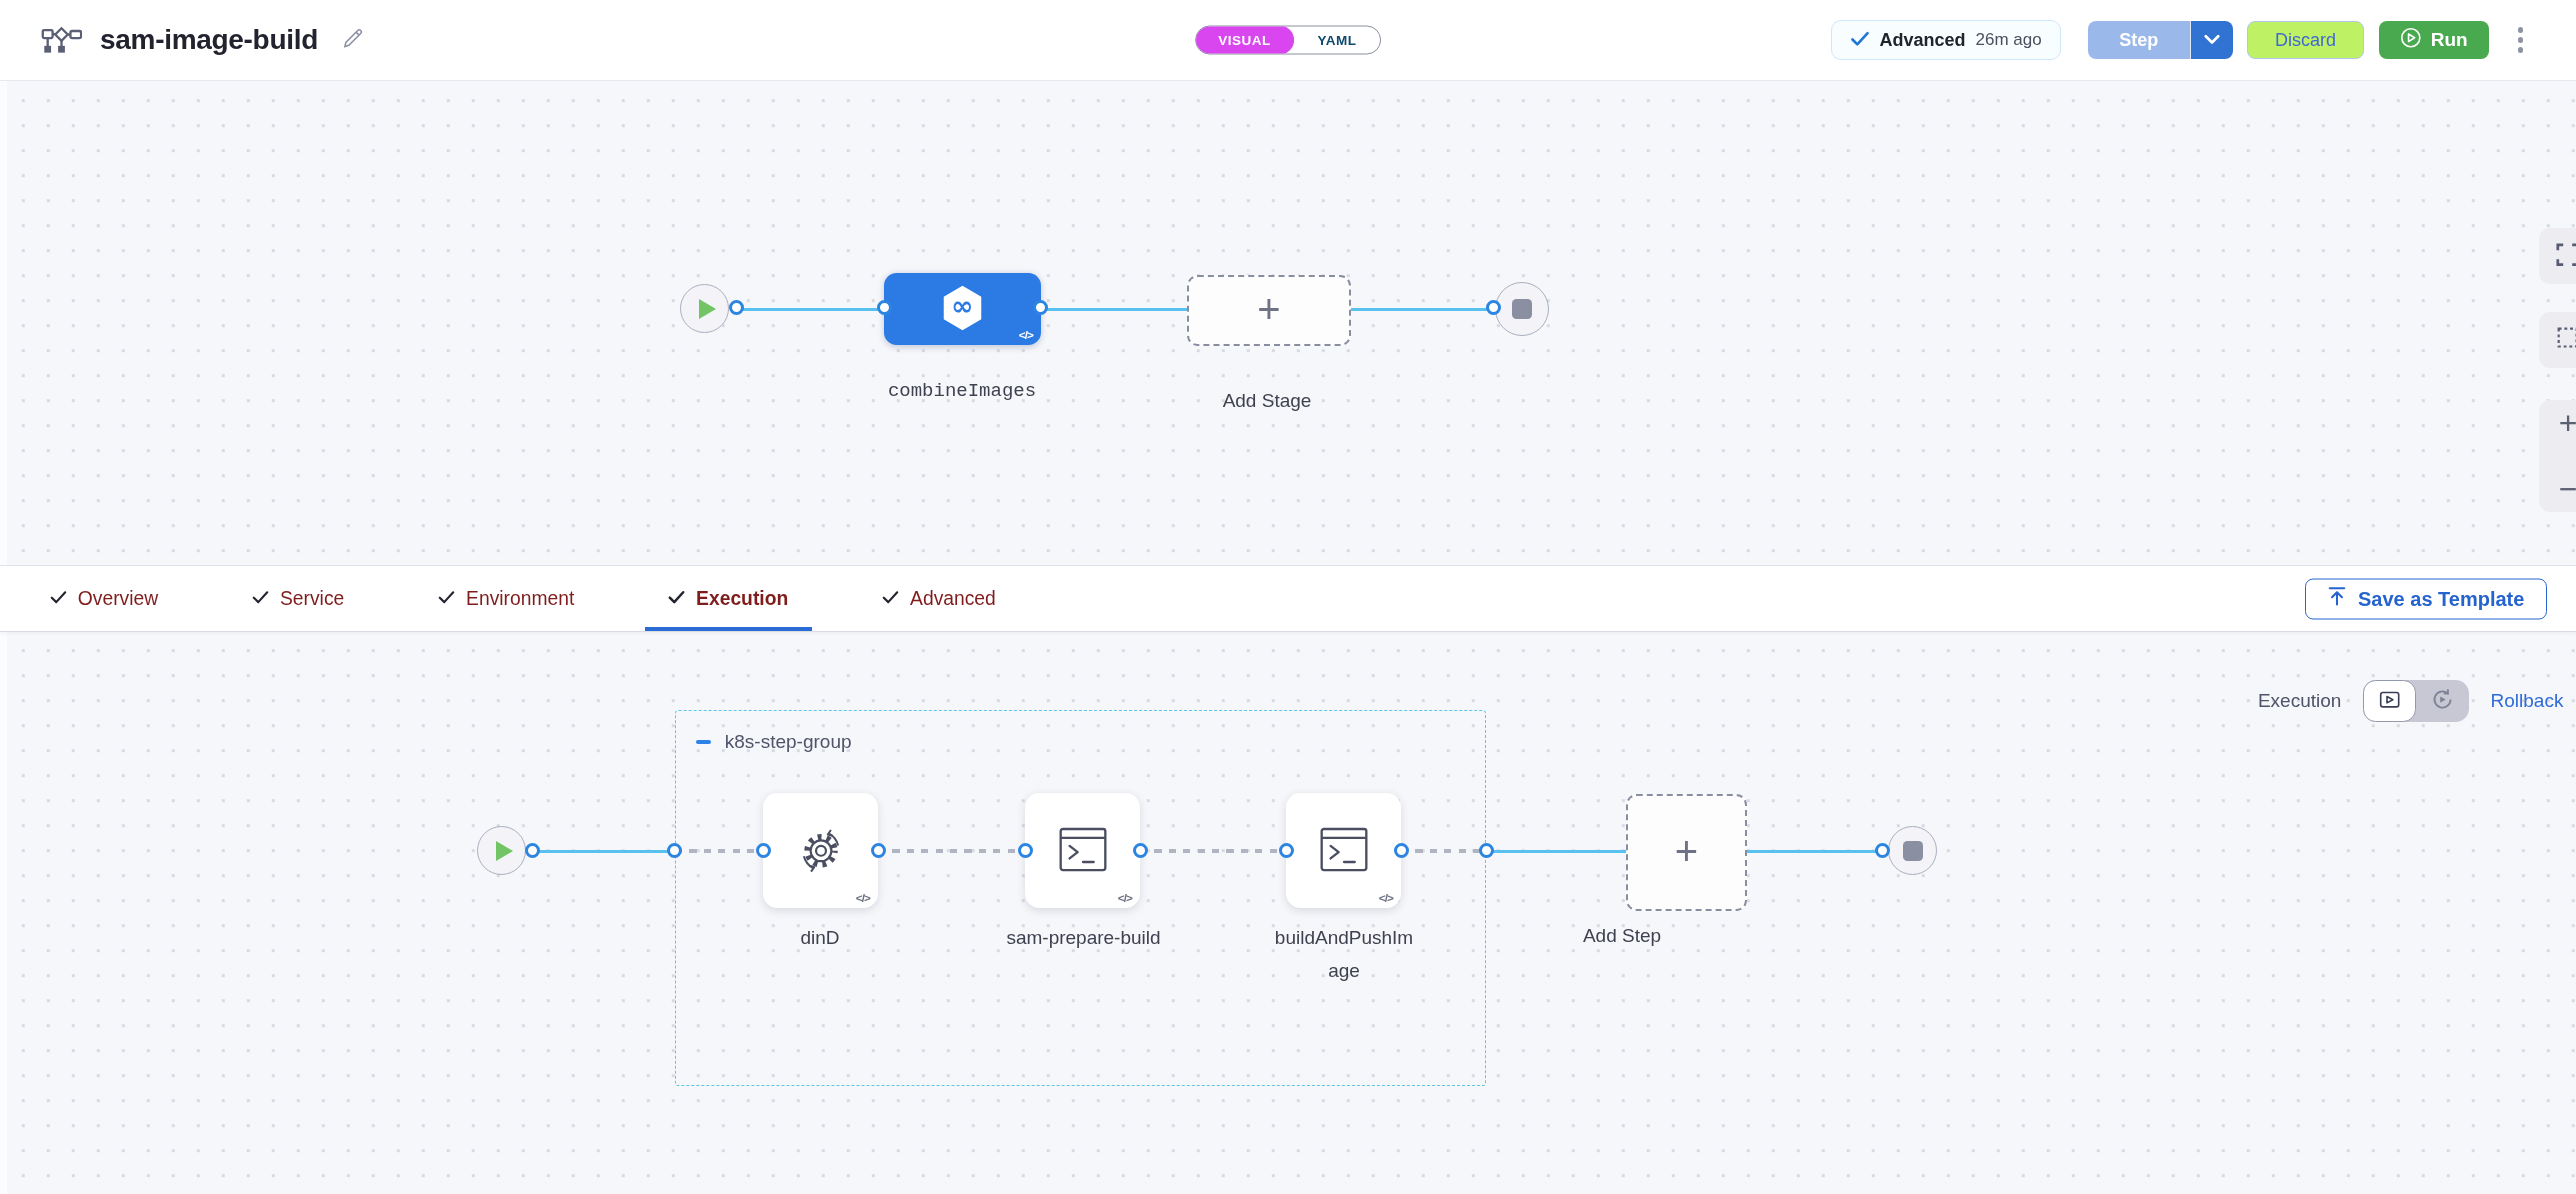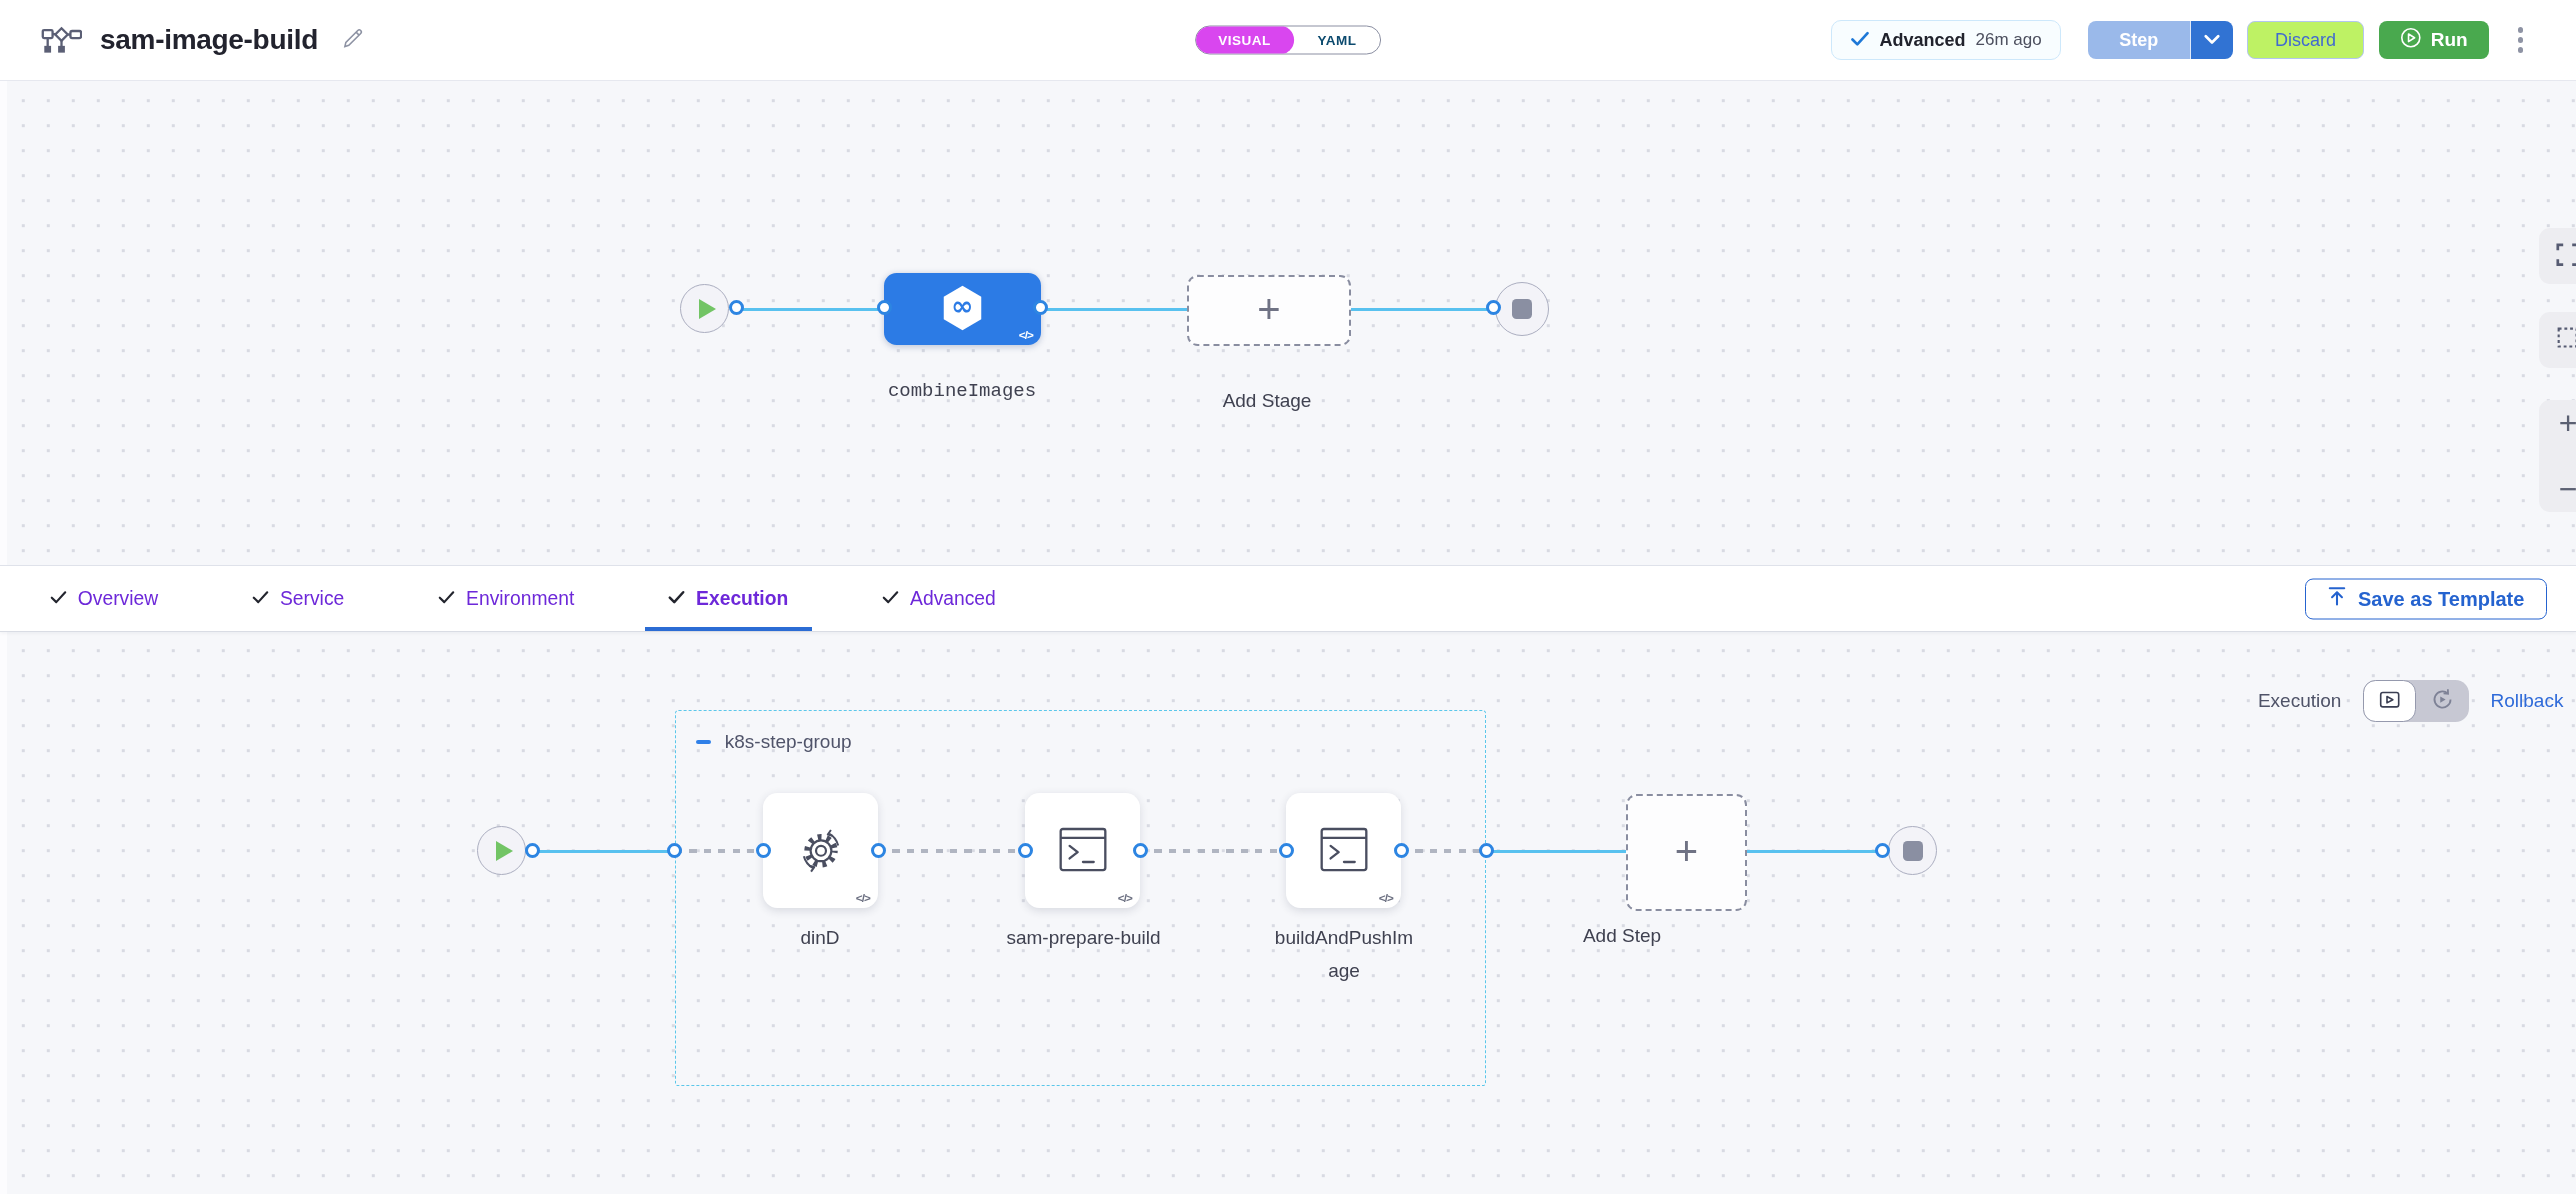--- a/index.html
+++ b/index.html
@@ -76,21 +76,21 @@
   .zpanel{position:absolute;left:0;width:58px;height:112px;background:#ededf1;border-radius:10.8px;
           display:flex;flex-direction:column;align-items:center;justify-content:space-between;
           padding:7.2px 0;box-sizing:border-box;}
   .zglyph{font-size:32px;font-weight:300;color:#5b6072;line-height:1;cursor:pointer;}
 
   
   .tabsbar{position:absolute;left:0;top:565px;width:2576px;height:67px;background:#fff;
            border-top:0.9px solid #dfe2ea;border-bottom:0.9px solid #d9dce4;box-sizing:border-box;
            display:flex;align-items:stretch;padding-left:50px;z-index:9;
            box-shadow:0 1.8px 3.6px rgba(20,30,60,.05);}
-  .tab{position:relative;display:flex;align-items:center;gap:10.8px;font-size:19.3px;color:#6d28d9;
+  .tab{position:relative;display:flex;align-items:center;gap:10.8px;font-size:19.3px;color:#7f1d1d;
        margin-right:94px;cursor:pointer;white-space:nowrap;}
   .tab.active{font-weight:700;}
   .tab.active::after{content:"";position:absolute;left:-23.4px;right:-23.4px;bottom:0;height:3.6px;background:#2b6cd4;}
   .savetpl-btn{position:absolute;right:29px;top:50%;transform:translateY(-50%);height:41px;
                padding:0 21.6px;border:1.8px solid #2563cf;border-radius:8px;background:#fff;color:#2563cf;
                font-size:20px;font-weight:700;display:flex;align-items:center;gap:10.8px;cursor:pointer;box-sizing:border-box;}
 
   
   .group{position:absolute;left:675px;top:79px;width:811px;height:376px;border:1.8px dashed #5ac7ea;
          border-radius:3.6px;z-index:2;box-sizing:border-box;}

